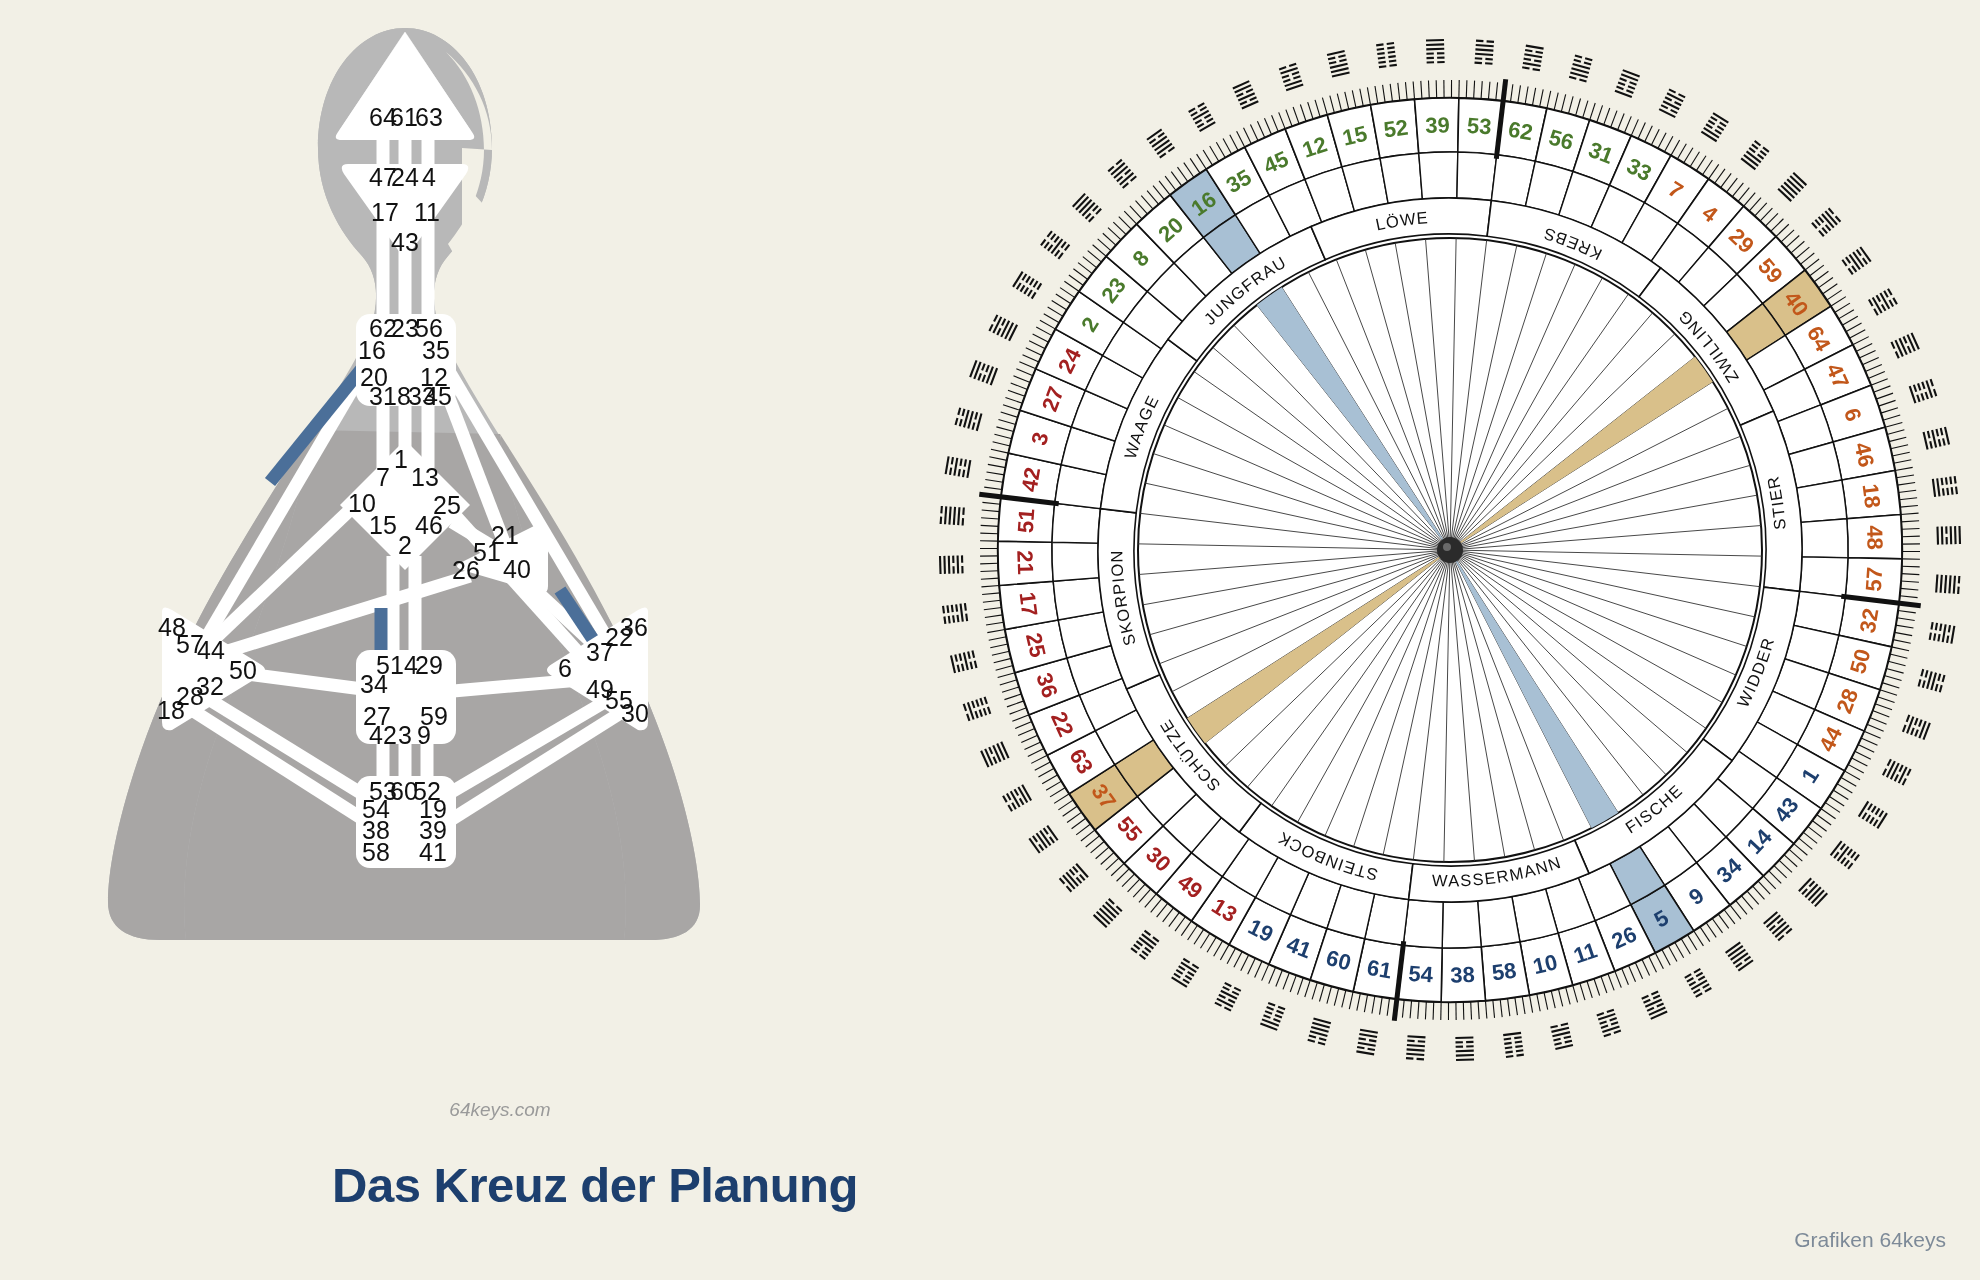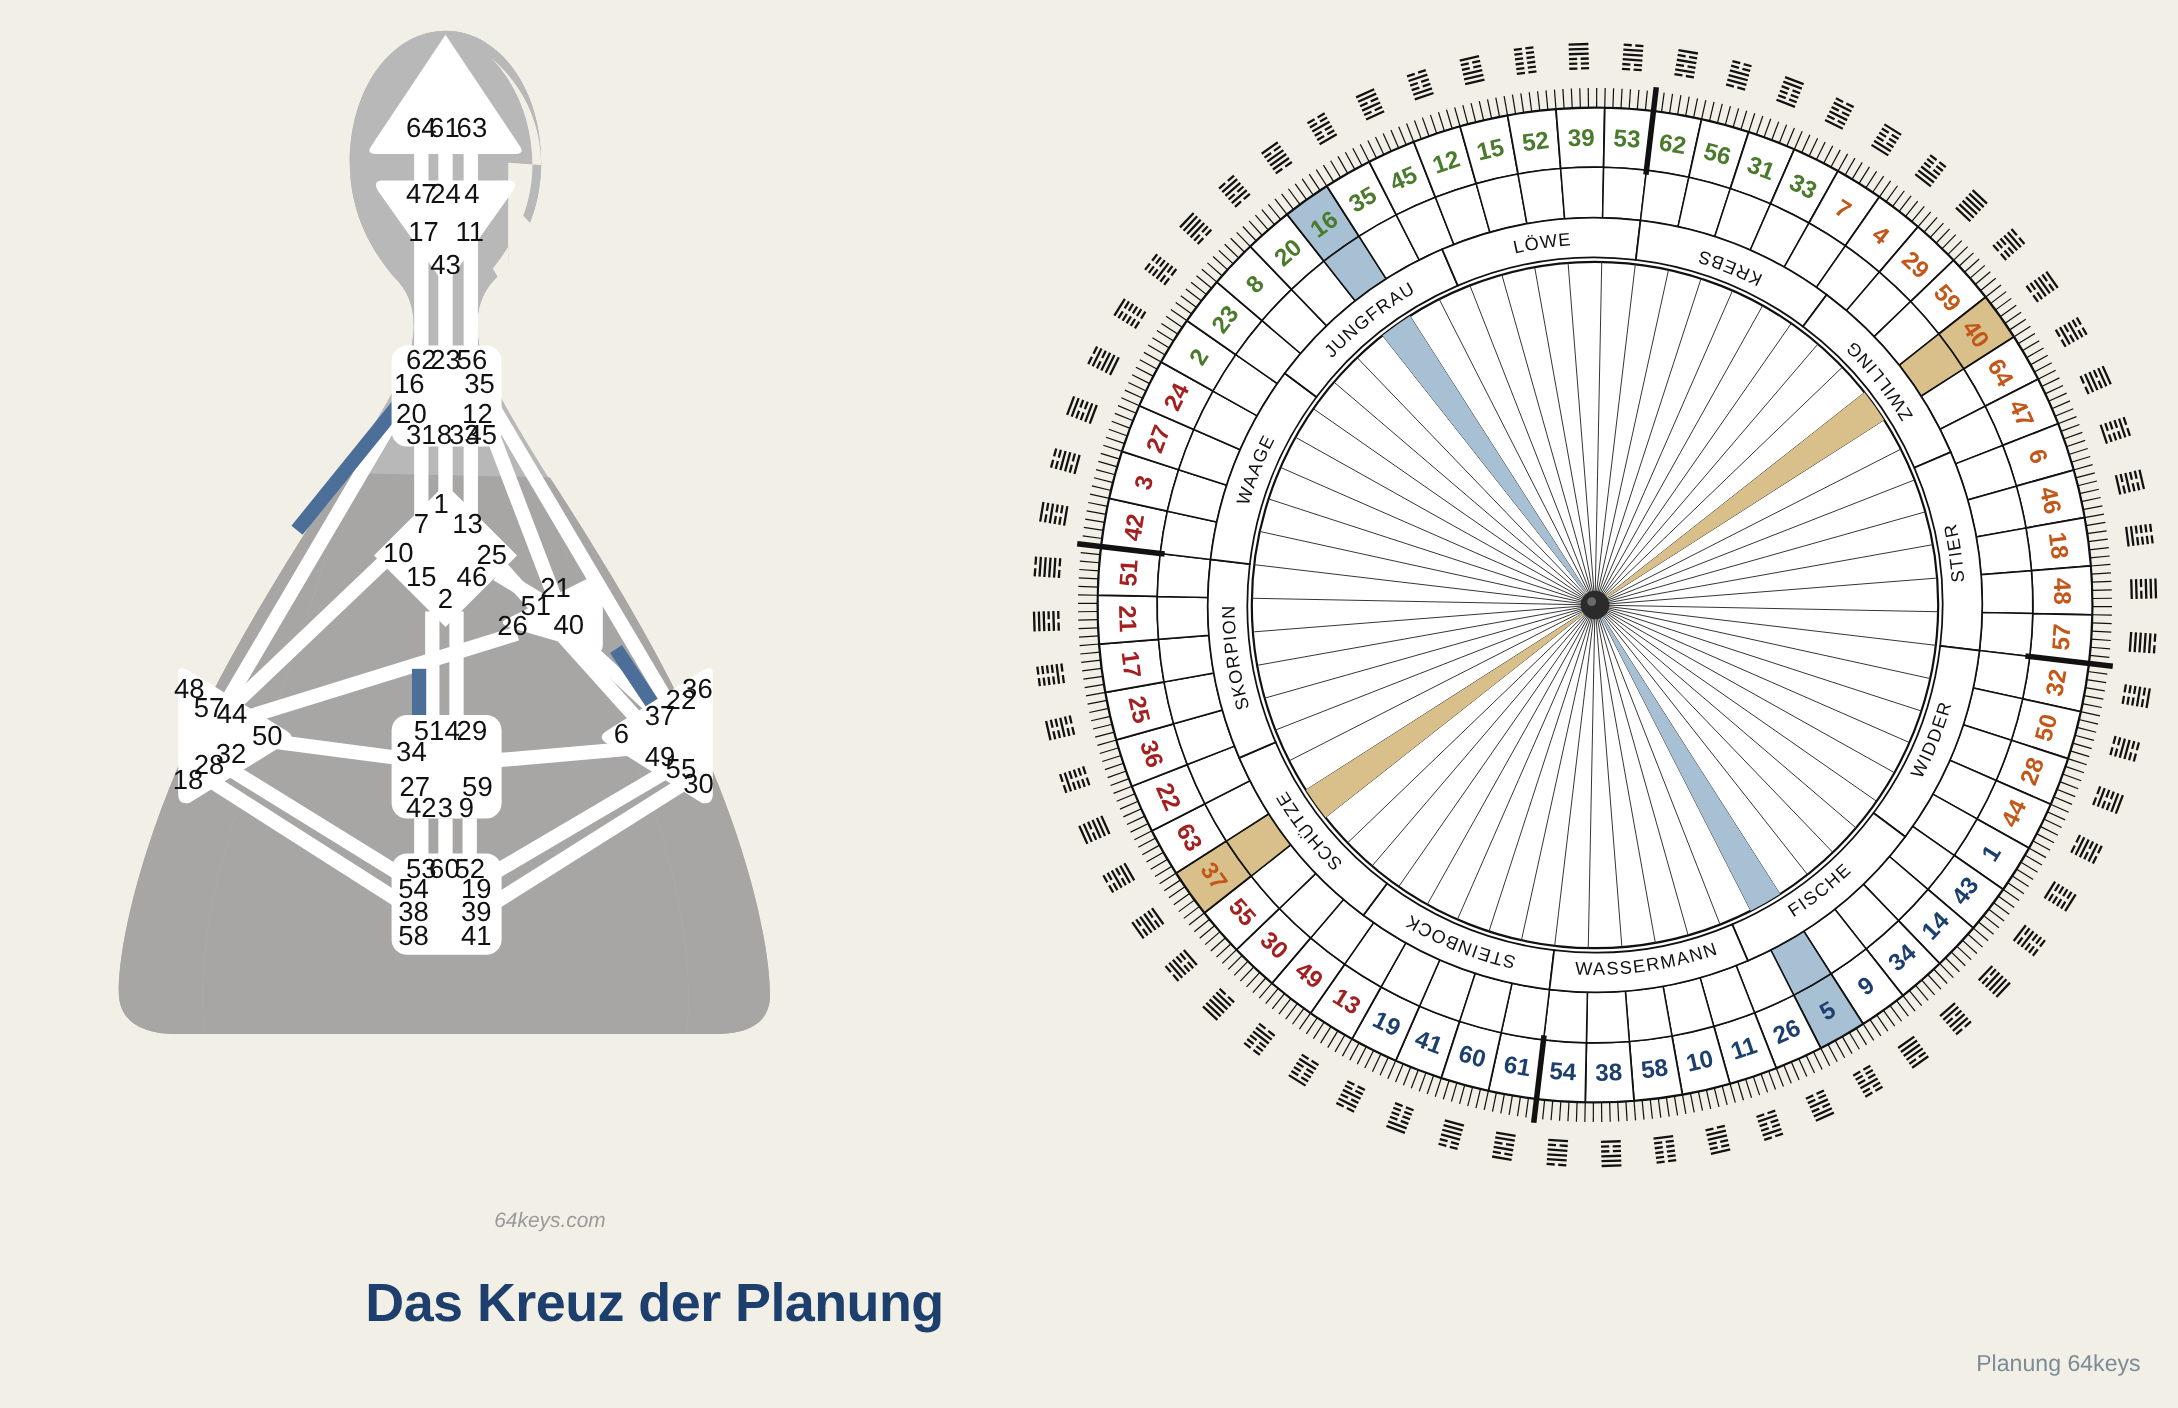--- a/index.html
+++ b/index.html
@@ -1650,15 +1650,15 @@
         <g>
           <line x1="473.690265401612" y1="911.2689720402409" x2="464.287273604985" y2="990.7144485966351" stroke="#111" stroke-width="5"></line>
           <line x1="128.73102795975905" y1="473.69026540161184" x2="49.285551403364934" y2="464.2872736049848" stroke="#111" stroke-width="5"></line>
           <line x1="566.3097345983881" y1="128.73102795975905" x2="575.7127263950151" y2="49.285551403364934" stroke="#111" stroke-width="5"></line>
           <line x1="911.2689720402409" y1="566.309734598388" x2="990.7144485966351" y2="575.712726395015" stroke="#111" stroke-width="5"></line>
         </g>
       </svg>
   </div>
 
   <div class="title">Das Kreuz der Planung</div>
-  <div class="credit">Planung 64keys</div>
+  <div class="credit">Grafiken 64keys</div>
 
 </div>
 
 </body></html>

